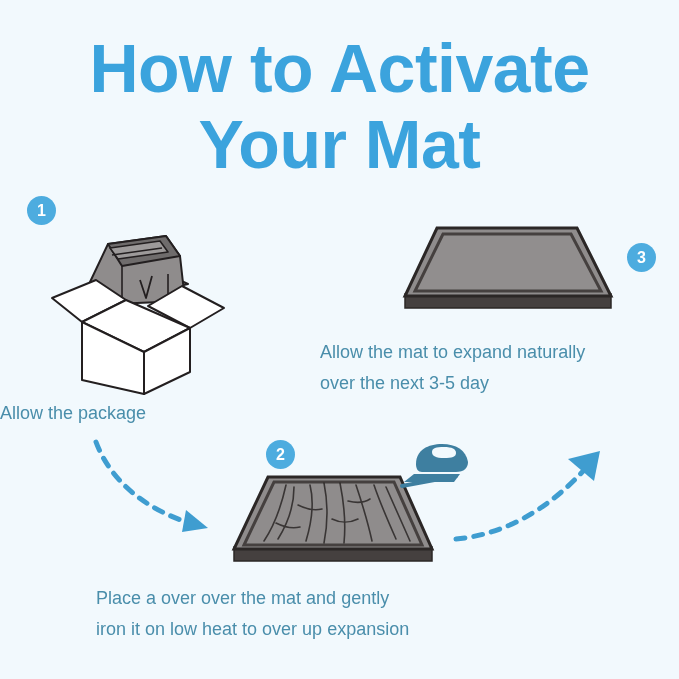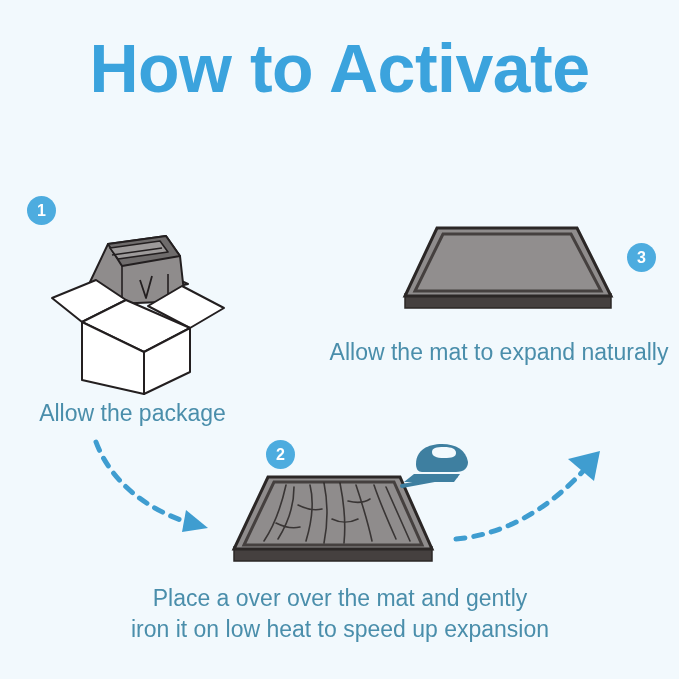--- a/index.html
+++ b/index.html
@@ -49,23 +49,23 @@
     font-family: "Liberation Sans", sans-serif;
   }
   #badge-1 { left: 27px;  top: 196px; }
   #badge-2 { left: 266px; top: 440px; }
   #badge-3 { left: 627px; top: 243px; }
 
   
   .caption {
     position: absolute;
     color: #4a8eab;
-    font-size: 23px;
+    font-size: 18px;
     line-height: 31px;
-    text-align: center;
+    text-align: left;
     font-family: "Liberation Sans", sans-serif;
   }
   #caption-1 { left: 0px;   top: 398px; width: 265px; }
   #caption-3 { left: 320px; top: 337px; width: 358px; }
   #caption-2 { left: 96px;  top: 583px; width: 488px; }
   .caption .line { display: block; white-space: nowrap; }
 
   
   .art { position: absolute; }
   #art-box   { left: 48px;  top: 222px;  width: 180px; height: 175px; }
@@ -75,20 +75,21 @@
   #arrow-1   { left: 88px;  top: 432px;  width: 145px; height: 110px; }
   #arrow-2   { left: 452px; top: 443px;  width: 160px; height: 105px; }
 </style>
 </head>
 <body>
 
 <div id="infographic">
 
   <div class="title">
     <span class="line">How to Activate</span>
+    <span class="line">Your Mat</span>
   </div>
 
   <div class="badge" id="badge-1">1</div>
 
   <svg class="art" id="art-box" viewBox="0 0 180 175">
     <g fill="#ffffff" stroke="#231f20" stroke-width="2" stroke-linejoin="round">
 
       <polygon points="46,62 92,40 140,62 96,72" fill="#ffffff"></polygon>
 
       <g>
@@ -150,36 +151,37 @@
 
   <svg class="art" id="art-iron" viewBox="0 0 75 58">
     <path d="M18,26 C18,12 30,6 44,6 C58,6 68,12 70,24 C70,30 66,34 58,34 L24,34 C20,34 18,31 18,26 Z" fill="#3e7fa0"></path>
     <path d="M34,14 C34,10 38,9 46,9 C54,9 58,11 58,15 C58,19 54,20 46,20 C38,20 34,18 34,14 Z" fill="#f2f9fd"></path>
     <path d="M16,36 L62,36 L56,44 L6,44 Z" fill="#3e7fa0"></path>
     <path d="M4,48 L58,38" fill="none" stroke="#3e7fa0" stroke-width="4" stroke-linecap="round"></path>
   </svg>
 
   <div class="caption" id="caption-2">
     <span class="line">Place a over over the mat and gently</span>
-    <span class="line">iron it on low heat to speed up expansion</span>
+    <span class="line">iron it on low heat to over up expansion</span>
   </div>
 
   <svg class="art" id="arrow-2" viewBox="0 0 160 105">
     <path d="M4,96 C48,92 96,70 140,18" fill="none" stroke="#3f9dd0" stroke-width="5" stroke-linecap="round" stroke-dasharray="9 9"></path>
     <path d="M116,16 L148,8 L142,38 Z" fill="#3f9dd0"></path>
   </svg>
 
   <div class="badge" id="badge-3">3</div>
 
   <svg class="art" id="art-mat-flat" viewBox="0 0 225 100">
 
     <polygon points="10,76 216,76 216,90 10,90" fill="#45403f" stroke="#2b2726" stroke-width="1.5"></polygon>
 
     <polygon points="42,10 182,10 216,78 10,78" fill="#8f8c8c" stroke="#2b2726" stroke-width="3"></polygon>
 
     <polygon points="48,16 176,16 206,73 20,73" fill="#918e8e" stroke="#45403f" stroke-width="3"></polygon>
   </svg>
 
   <div class="caption" id="caption-3">
     <span class="line">Allow the mat to expand naturally</span>
+    <span class="line">over the next 3-5 day</span>
   </div>
 
 </div>
 
 </body></html>

